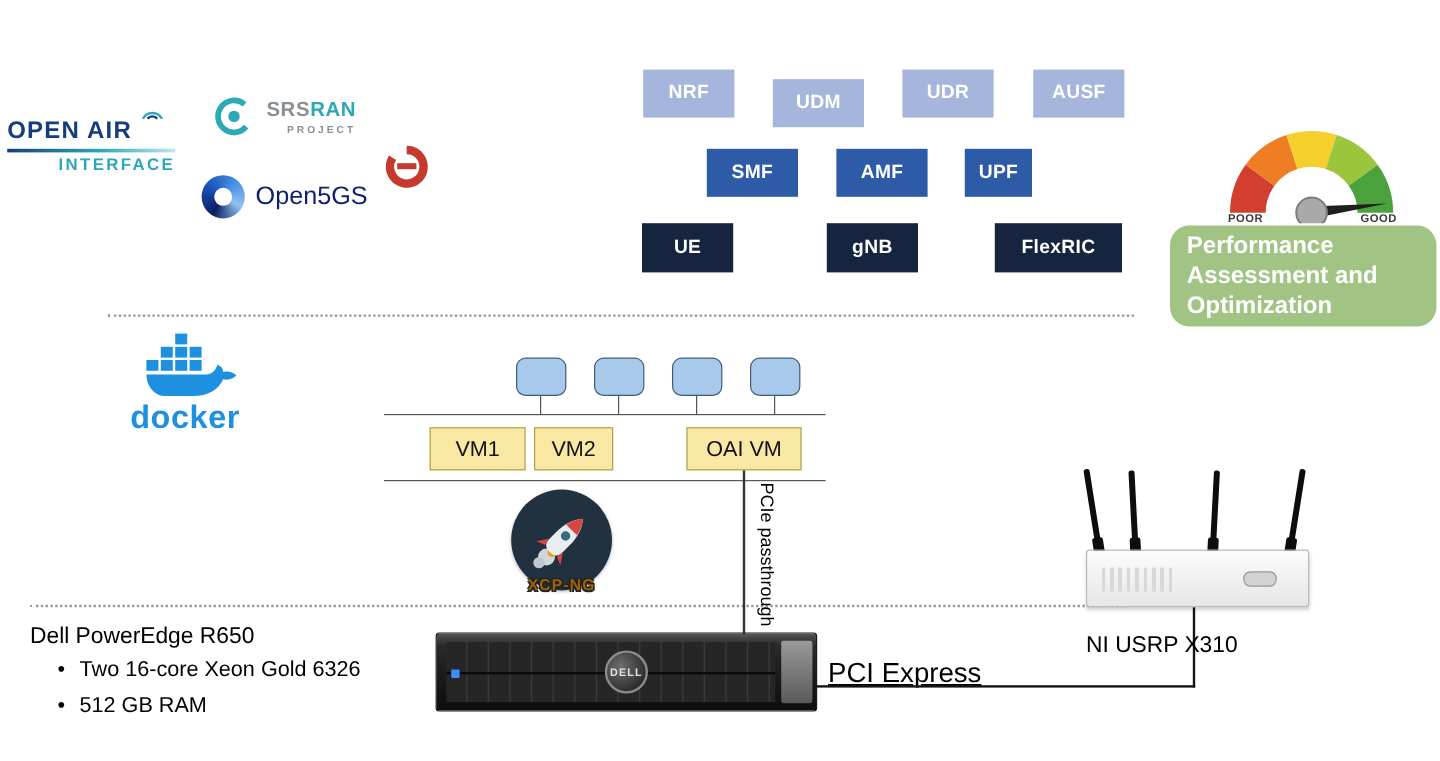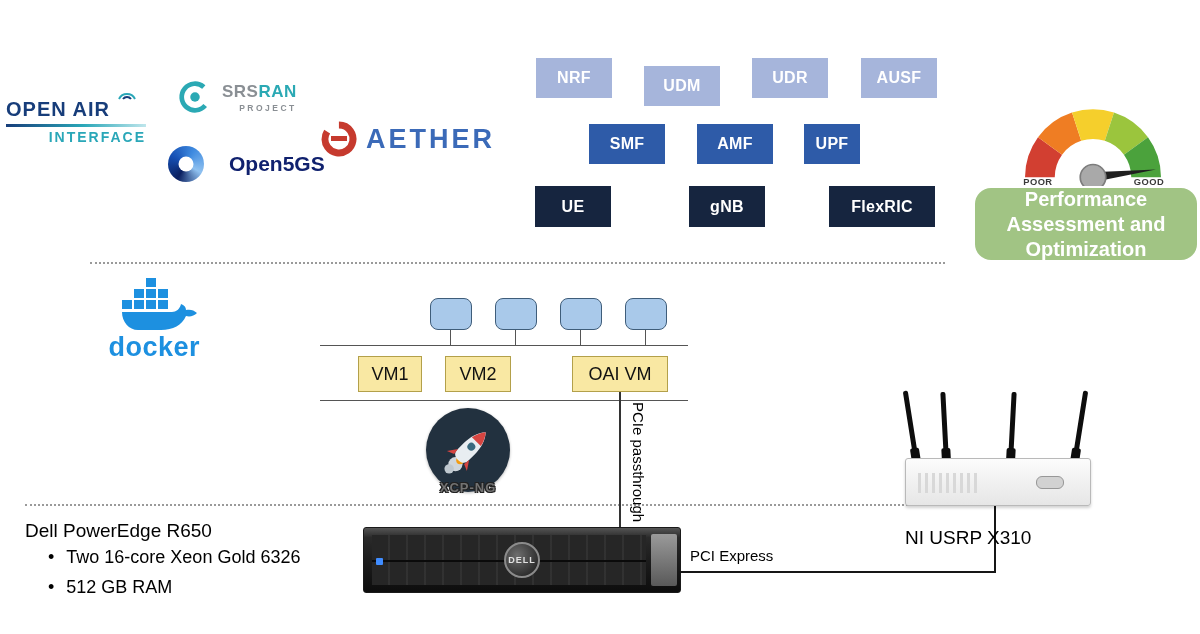--- a/index.html
+++ b/index.html
@@ -15,73 +15,73 @@
 
   .srsran-logo { position:absolute; left:176px; top:78px; display:flex; align-items:center; gap:8px; }
   .srsran-text .srs-main { font-size:17px; font-weight:800; letter-spacing:0.5px; }
   .srs-part1 { color:#8a8f94; }
   .srs-part2 { color:var(--srsran_teal,#2ba9b4); }
   .srs-sub { font-size:8.5px; font-weight:700; color:#8a8f94; letter-spacing:2.5px; text-align:right; margin-top:1px; }
 
   .open5gs-logo { position:absolute; left:168px; top:146px; display:flex; align-items:center; gap:9px; }
   .o5g-icon { width:36px; height:36px; border-radius:50%; background:conic-gradient(from 210deg,#0a1f60,#1650b4,#3f8be0,#8fc1f0,#0a1f60); position:relative; }
   .o5g-icon::after { content:""; position:absolute; left:50%; top:50%; width:15px; height:15px; border-radius:50%; background:#fff; transform:translate(-50%,-50%); }
-  .o5g-text { font-size:21px; font-weight:700; color:var(--open5gs_navy,#10216e);margin-left:16px; }
+  .o5g-text { font-size:21px; font-weight:400; color:var(--open5gs_navy,#10216e); }
 
   .aether-logo { position:absolute; left:318px; top:118px; display:flex; align-items:center; gap:6px; }
   .aether-text { font-size:27px; font-weight:800; color:var(--aether_blue,#3b6ab8); letter-spacing:3px; }
 
   .docker-logo { position:absolute; left:100px; top:276px; width:100px;text-align:right; }
   .docker-word { margin-top:-6px; font-size:27px; font-weight:700; color:var(--docker_blue,#1d90e0); letter-spacing:0.5px; }
 
   
   .nf { position:absolute; height:40px; display:flex; align-items:center; justify-content:center; color:#fff; font-size:16px; font-weight:600; letter-spacing:0.3px;margin-left:16px; }
   .nf-r1 { background:var(--nf_row1,#a6b5db); }
   .nf-r2 { background:var(--nf_row2,#2e5ba8); }
   .nf-r3 { background:var(--nf_row3,#16253f); height:41px; }
 
   
   .gauge { position:absolute; left:1008px; top:92px; }
   .gauge text { font-family:"Liberation Sans", sans-serif; font-weight:bold; font-size:11px; fill:#3a3a3a; letter-spacing:0.5px; }
-  .perf-box { position:absolute; left:975px; top:188px; width:222px; height:72px; border-radius:16px; background:var(--performance_green,#a1c484); display:flex; align-items:center; justify-content:center; text-align:center; color:#fff; font-size:20px; font-weight:700; line-height:1.25; padding:0 14px; }
+  .perf-box { position:absolute; left:975px; top:188px; width:222px; height:84px; border-radius:16px; background:var(--performance_green,#a1c484); display:flex; align-items:center; justify-content:center; color:#fff; font-size:20px; font-weight:700; line-height:1.25; padding:0 14px; }
 
   
   .dashed { position:absolute; height:0; border-top:2px dotted #9a9a9a; }
   .hline { position:absolute; height:1px; background:#555; }
   .vline { position:absolute; width:1px; background:#555; }
   .conn { position:absolute; background:#161616; }
 
   
   .container-box { position:absolute; width:42px; height:32px; border-radius:8px; background:var(--container_bg,#a9c9ea); border:1.5px solid var(--container_border,#3f5d7a); top:298px; }
   .vm-box { position:absolute; top:356px; height:36px; background:var(--vm_box_bg,#f9e8a3); border:1px solid var(--vm_box_border,#b3a04a); display:flex; align-items:center; justify-content:center; font-size:18px; color:#111; }
   .pcie-line { position:absolute; left:619px; top:392px; width:2px; height:152px; background:#333; }
   .pcie-label { position:absolute; left:630px; top:402px; height:152px; writing-mode:vertical-rl; font-size:15px; color:#000; }
   .xcp-circle { position:absolute; left:426px; top:408px; width:84px; height:84px; border-radius:50%; background:#22313f; display:flex; align-items:center; justify-content:center; box-shadow:0 1px 3px rgba(0,0,0,0.3); }
-  .xcp-label { position:absolute; left:408px; top:480px; width:120px; text-align:center; font-size:13px; font-weight:800; color:#737373; letter-spacing:1px;
+  .xcp-label { position:absolute; left:408px; top:480px; width:120px; text-align:center; font-size:13px; font-weight:800; color:#a16207; letter-spacing:1px;
                text-shadow:-1px -1px 0 #222,1px -1px 0 #222,-1px 1px 0 #222,1px 1px 0 #222; }
   .orchestration { position:absolute; left:25px; top:445px; font-size:21px; color:#000; }
 
   
   .server-title { position:absolute; left:25px; top:520px; font-size:19px; color:#000; }
   .bullet-item { position:absolute; left:48px; font-size:18px; color:#000; }
   .bullet-item::before { content:"•"; margin-right:12px; }
 
   .server { position:absolute; left:363px; top:527px; width:318px; height:66px; border-radius:3px;
             background:linear-gradient(180deg,#555 0%,#2a2a2a 15%,#1b1b1b 55%,#0d0d0d 100%); border:1px solid #1a1a1a; }
   .server-slats { position:absolute; left:8px; top:7px; right:34px; bottom:7px;
             background:repeating-linear-gradient(90deg,#262626 0px,#262626 16px,#3d3d3d 17px,#262626 18px),
                        repeating-linear-gradient(0deg,rgba(255,255,255,0.05) 0 2px,transparent 2px 26px); }
   .server-mid { position:absolute; left:8px; right:34px; top:50%; height:2px; background:#0a0a0a; }
   .dell-badge { position:absolute; left:50%; top:50%; transform:translate(-50%,-50%); width:36px; height:36px; border-radius:50%;
             background:radial-gradient(circle at 35% 35%,#6e6e6e,#2c2c2c 75%); border:2px solid #8b8b8b;
             display:flex; align-items:center; justify-content:center; color:#e0e0e0; font-size:9px; font-weight:700; letter-spacing:1px;text-align:center; }
   .server-endcap { position:absolute; right:3px; top:6px; width:26px; height:52px; border-radius:2px; background:linear-gradient(180deg,#9a9a9a,#595959); }
   .server-led { position:absolute; left:12px; top:30px; width:7px; height:7px; border-radius:1px; background:#3f8cff; }
 
-  .pci-express-label { position:absolute; left:690px; top:547px; font-size:15px; color:#000; }
+  .pci-express-label { position:absolute; left:690px; top:547px; font-size:23px; color:#000;text-decoration:underline; }
 
   .usrp { position:absolute; left:905px; top:458px; width:186px; height:48px; border-radius:3px; border:1px solid #b9b9b9;
           background:linear-gradient(180deg,#fcfcfc,#e6e6e6); box-shadow:0 2px 3px rgba(0,0,0,0.18); }
   .usrp-port { position:absolute; right:26px; top:17px; width:28px; height:13px; border-radius:6px; background:#d2d2d2; border:1px solid #979797; }
   .usrp-vent { position:absolute; left:12px; top:14px; width:60px; height:20px;
           background:repeating-linear-gradient(90deg,#d8d8d8 0 3px,transparent 3px 7px); }
   .antenna { position:absolute; width:5px; background:#0d0d0d; border-radius:2px; transform-origin:bottom center; }
   .antenna::after { content:""; position:absolute; bottom:-2px; left:-2px; width:9px; height:16px; background:#0d0d0d; border-radius:2px; }
   .usrp-label { position:absolute; left:905px; top:527px; font-size:19px; color:#000; }
 </style>
@@ -116,21 +116,20 @@
   <div class="open5gs-logo">
     <div class="o5g-icon"></div>
     <div class="o5g-text">Open5GS</div>
   </div>
 
   <div class="aether-logo">
     <svg width="42" height="42" viewBox="0 0 42 42">
       <circle cx="21" cy="21" r="14" fill="none" stroke="#c63a2e" stroke-width="7" stroke-dasharray="60 14" transform="rotate(-35 21 21)"></circle>
       <rect x="13" y="18" width="16" height="5" fill="#c63a2e"></rect>
     </svg>
-    <div class="aether-text">AETHER</div>
   </div>
 
   <div class="nf nf-r1" style="left:520px;top:58px;width:76px">NRF</div>
   <div class="nf nf-r1" style="left:628px;top:66px;width:76px">UDM</div>
   <div class="nf nf-r1" style="left:736px;top:58px;width:76px">UDR</div>
   <div class="nf nf-r1" style="left:845px;top:58px;width:76px">AUSF</div>
 
   <div class="nf nf-r2" style="left:573px;top:124px;width:76px">SMF</div>
   <div class="nf nf-r2" style="left:681px;top:124px;width:76px">AMF</div>
   <div class="nf nf-r2" style="left:788px;top:124px;width:56px">UPF</div>
@@ -178,21 +177,21 @@
   <div class="container-box" style="left:560px"></div>
   <div class="container-box" style="left:625px"></div>
   <div class="vline" style="left:450px;top:330px;height:15px"></div>
   <div class="vline" style="left:515px;top:330px;height:15px"></div>
   <div class="vline" style="left:580px;top:330px;height:15px"></div>
   <div class="vline" style="left:645px;top:330px;height:15px"></div>
 
   <div class="hline" style="left:320px;top:345px;width:368px"></div>
   <div class="hline" style="left:320px;top:400px;width:368px"></div>
 
-  <div class="vm-box" style="left:358px;width:64px">VM1</div>
+  <div class="vm-box" style="left:358px;width:80px">VM1</div>
   <div class="vm-box" style="left:445px;width:66px">VM2</div>
   <div class="vm-box" style="left:572px;width:96px">OAI VM</div>
 
   <div class="pcie-line"></div>
   <div class="pcie-label">PCIe passthrough</div>
 
   <div class="xcp-circle">
     <svg width="66" height="66" viewBox="0 0 84 84">
       <circle cx="26" cy="60" r="9" fill="#cfd6dc"></circle>
       <circle cx="18" cy="66" r="6" fill="#bfc8cf"></circle>

